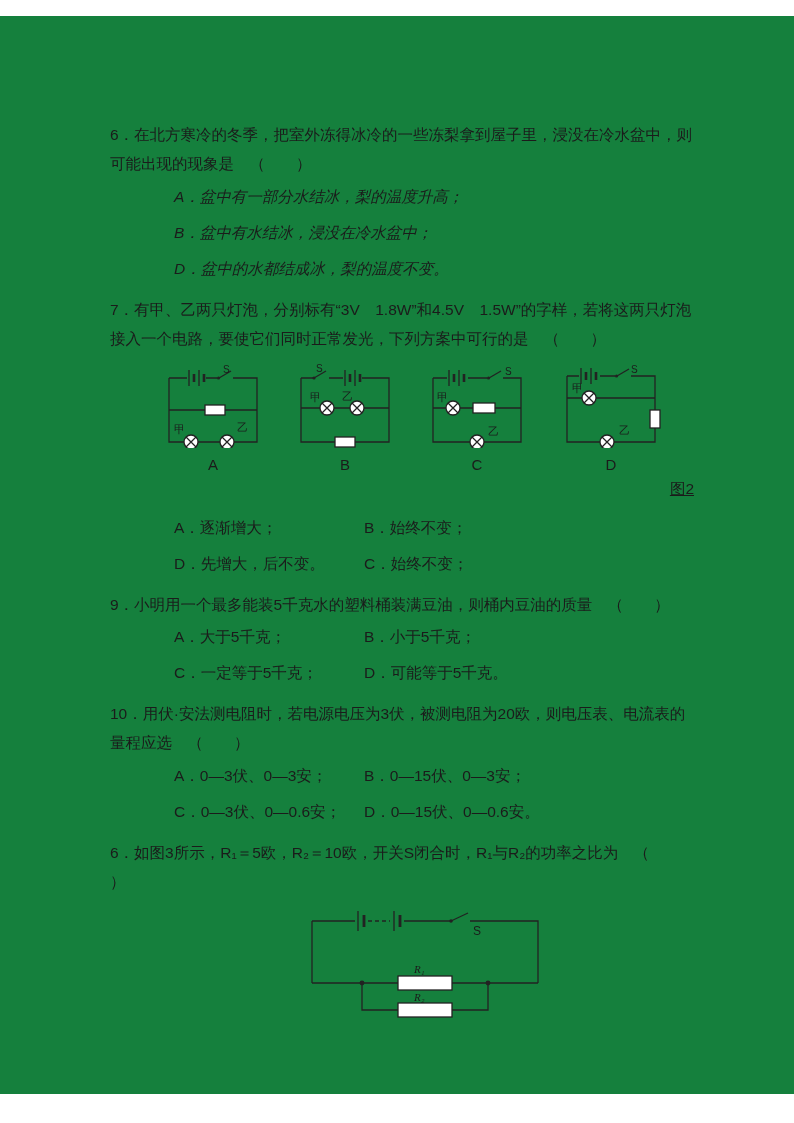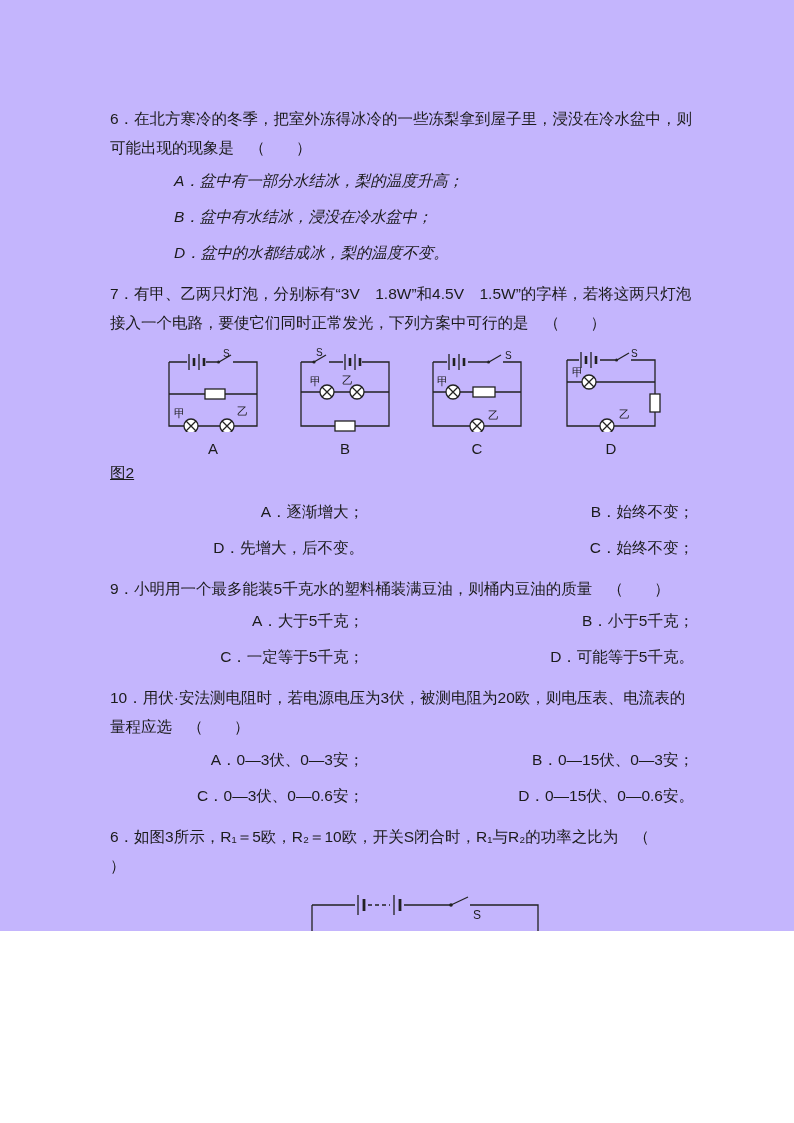--- a/index.html
+++ b/index.html
@@ -1,48 +1,48 @@
 <!DOCTYPE html>
 <html><head>
 <meta charset="utf-8">
 <style>
   * { margin: 0; padding: 0; box-sizing: border-box; }
   html, body { background: #ffffff; }
   .sheet {
     position: relative;
     width: 794px;
-    height: 931px;
-    margin: 0 auto;
-    background: #c4b5fd;
+    height: 1078px;
+    margin: 16px auto;
+    background: #15803d;
     color: #1b1b1b;
     font-family: "Liberation Sans", "DejaVu Sans", sans-serif;
     font-size: 15.5px;
     overflow: hidden;
     padding: 104px 100px 0 110px;
   }
   .question { margin-bottom: 8px; }
   .stem { line-height: 1.9; word-break: break-all; }
   .options-list { padding-left: 64px; }
   .options-list .opt { line-height: 2.32; font-style: italic; }
   .opt-grid {
     padding-left: 64px;
     display: grid;
     grid-template-columns: 190px auto;
   }
-  .opt-grid .opt { line-height: 2.32; text-align: right; }
+  .opt-grid .opt { line-height: 2.32; }
   .figrow {
     display: flex;
     align-items: flex-end;
     gap: 36px;
     margin: 10px 0 0 55px;
   }
   .figcell { display: flex; flex-direction: column; align-items: center; }
   .figcell svg { display: block; }
   .figletter { margin-top: 8px; font-size: 15px; }
-  .figcaption { text-align: left; margin: 6px 0 10px; text-decoration: underline; }
+  .figcaption { text-align: right; margin: 6px 0 10px; text-decoration: underline; }
   .fig3wrap { margin: 8px 0 0 190px; }
   svg text {
     font-family: "Liberation Sans", "DejaVu Sans", sans-serif;
     fill: #1b1b1b;
     stroke: none;
   }
   svg text.rlabel { font-family: "Liberation Serif", "DejaVu Serif", serif; font-style: italic; }
 </style>
 </head>
 <body>

